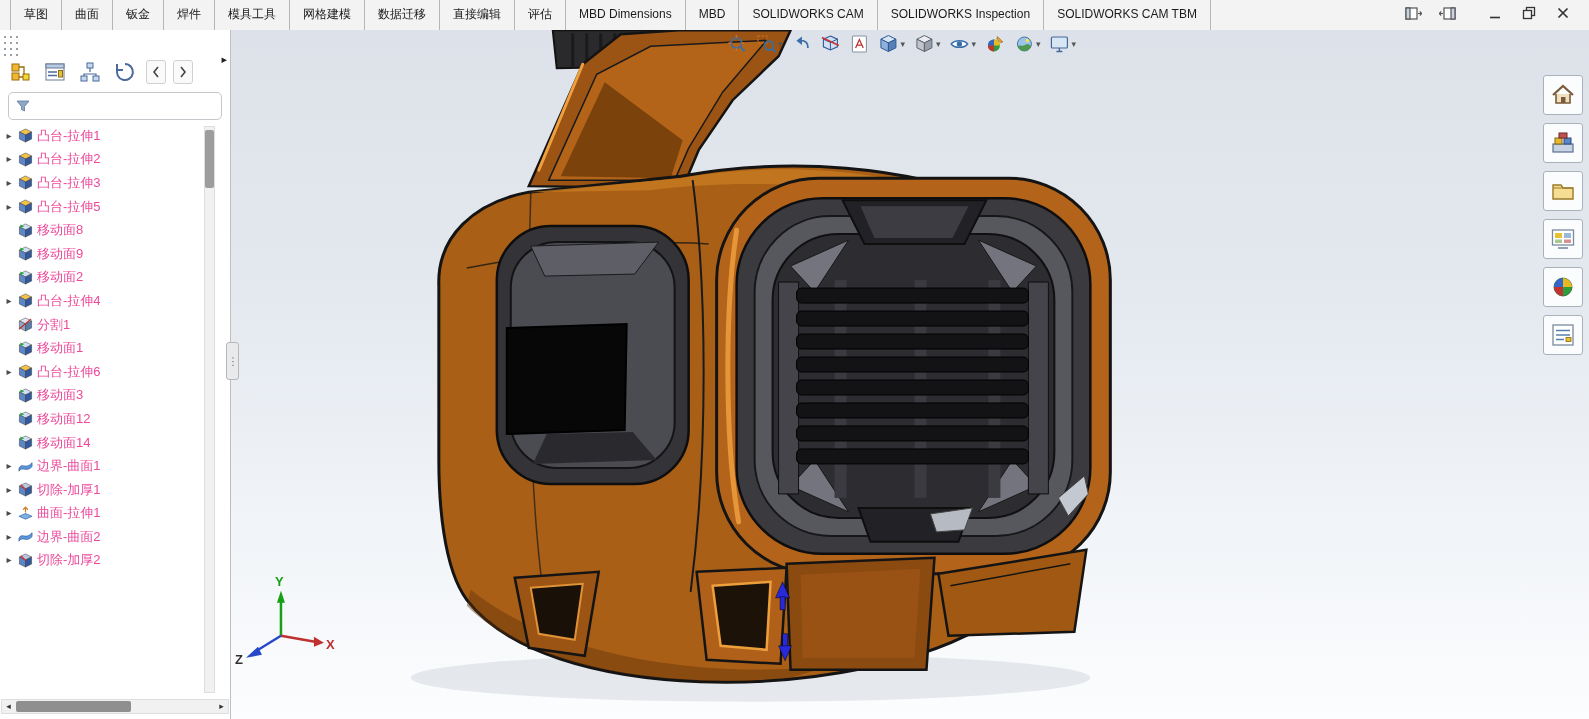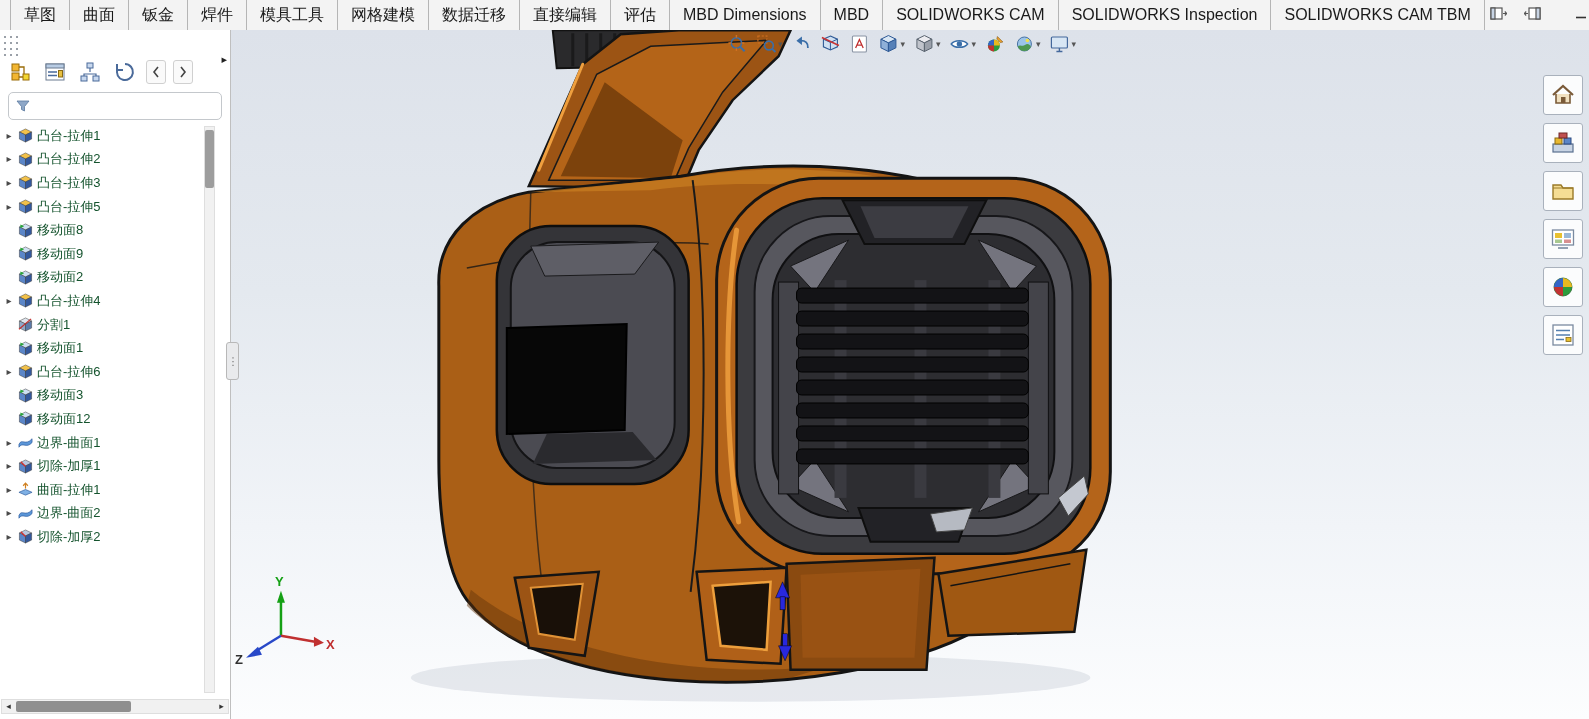--- a/index.html
+++ b/index.html
@@ -2,21 +2,21 @@
 <html><head>
 <meta charset="utf-8">
 <style>
   html,body{margin:0;padding:0;}
   body{width:1589px;height:719px;overflow:hidden;font-family:"Liberation Sans",sans-serif;background:#fff;}
   #app{position:relative;width:1589px;height:719px;}
 
   
   .tabbar{position:absolute;top:0;left:0;right:0;height:30px;background:#f3f3f3;border-bottom:1px solid #c6c6c6;display:flex;align-items:stretch;}
   .tabs{display:flex;align-items:stretch;padding-left:10px;}
-  .rtab{padding:0 13px;line-height:29px;font-size:16px;color:#1a1a1a;border-right:1px solid #b5b5b5;white-space:nowrap;cursor:default;}
+  .rtab{padding:0 13px;line-height:29px;font-size:12px;color:#1a1a1a;border-right:1px solid #b5b5b5;white-space:nowrap;cursor:default;}
   .rtab:first-child{border-left:1px solid #b5b5b5;}
   .wincontrols{margin-left:auto;display:flex;align-items:center;gap:6px;padding-right:12px;}
   .winbtn{width:28px;height:24px;display:flex;align-items:center;justify-content:center;cursor:default;}
   .winbtn.gap{margin-right:14px;}
 
   
   .main{position:absolute;top:30px;left:0;right:0;bottom:0;background:linear-gradient(180deg,#dde2ea 0%,#e4e9ef 38%,#f1f4f8 72%,#fcfdfe 100%);display:flex;}
 
   
   .panel{position:relative;width:230px;flex:none;background:#ffffff;border-right:1px solid #bfbfbf;overflow:hidden;}
@@ -25,21 +25,21 @@
   .mgr{display:flex;align-items:center;gap:7px;height:36px;padding:0 6px;margin-top:24px;}
   .mgrbtn{width:28px;height:28px;display:flex;align-items:center;justify-content:center;border-radius:3px;}
   .mgrbtn.chev{width:18px;font-size:15px;color:#444;border:1px solid #d0d0d0;height:22px;background:#fafafa;}
   .filter{display:flex;align-items:center;height:26px;margin:2px 8px 4px 8px;border:1px solid #c4c8cc;border-radius:5px;background:#fff;}
   .funnel{display:flex;margin:0 6px 0 7px;}
   .filter-input{flex:1;border:none;outline:none;font-size:12px;height:20px;min-width:0;background:transparent;}
   .tree{position:relative;font-size:13px;color:#000;user-select:none;}
   .trow{display:flex;align-items:center;height:23.6px;padding-left:3px;gap:3px;white-space:nowrap;}
   .texp{width:12px;flex:none;font-size:10px;color:#4a4a4a;text-align:center;line-height:12px;}
   .ticon{width:16px;flex:none;display:flex;align-items:center;}
-  .tlabel{color:#14532d;}
+  .tlabel{color:#ec4899;}
   .vscroll{position:absolute;top:96px;bottom:26px;right:15px;width:9px;background:#f1f1f1;border:1px solid #dedede;}
   .vthumb{position:absolute;left:0;right:0;top:3px;height:58px;background:#9d9d9d;border-radius:2px;}
   .hscroll{position:absolute;left:1px;right:1px;bottom:5px;height:13px;display:flex;align-items:center;background:#f1f1f1;border:1px solid #dedede;}
   .harrow{width:13px;text-align:center;font-size:9px;color:#333;line-height:13px;}
   .htrack{flex:1;position:relative;height:100%;}
   .hthumb{position:absolute;left:1px;top:1px;bottom:1px;width:115px;background:#8f8f8f;border-radius:2px;}
 
   
   .splitter{position:absolute;left:226px;top:312px;width:11px;height:36px;background:#e9eaec;border:1px solid #b8b8b8;border-radius:3px;z-index:6;display:flex;align-items:center;justify-content:center;font-size:11px;color:#777;letter-spacing:-1px;}
 
@@ -320,20 +320,32 @@
             <span class="texp"></span>
             <span class="ticon">
               <svg width="15" height="15" viewBox="0 0 16 16">
                 <path d="M8 1 14.5 4.2 8 7.4 1.5 4.2Z" fill="#cfe0f2" stroke="#333" stroke-width="0.5"></path>
                 <path d="M1.5 4.2 8 7.4V15L1.5 11.8Z" fill="#5b86c8" stroke="#333" stroke-width="0.5"></path>
                 <path d="M14.5 4.2 8 7.4V15l6.5-3.2Z" fill="#33589c" stroke="#333" stroke-width="0.5"></path>
                 <path d="M2.5 1.5 6.5 3.5 2.5 5.5Z" fill="#28a838"></path>
               </svg>
             </span>
             <span class="tlabel">移动面12</span>
+          </div>
+          <div class="trow">
+            <span class="texp"></span>
+            <span class="ticon">
+              <svg width="15" height="15" viewBox="0 0 16 16">
+                <path d="M8 1 14.5 4.2 8 7.4 1.5 4.2Z" fill="#cfe0f2" stroke="#333" stroke-width="0.5"></path>
+                <path d="M1.5 4.2 8 7.4V15L1.5 11.8Z" fill="#5b86c8" stroke="#333" stroke-width="0.5"></path>
+                <path d="M14.5 4.2 8 7.4V15l6.5-3.2Z" fill="#33589c" stroke="#333" stroke-width="0.5"></path>
+                <path d="M2.5 1.5 6.5 3.5 2.5 5.5Z" fill="#28a838"></path>
+              </svg>
+            </span>
+            <span class="tlabel">移动面14</span>
           </div>
           <div class="trow">
             <span class="texp">▸</span>
             <span class="ticon">
               <svg width="15" height="15" viewBox="0 0 16 16">
                 <path d="M1 10C4 3 8 12 15 4L15 8C9 15 5 7 1 13Z" fill="#5b96d8" stroke="#2c5a9c" stroke-width="0.7"></path>
               </svg>
             </span>
             <span class="tlabel">边界-曲面1</span>
           </div>

